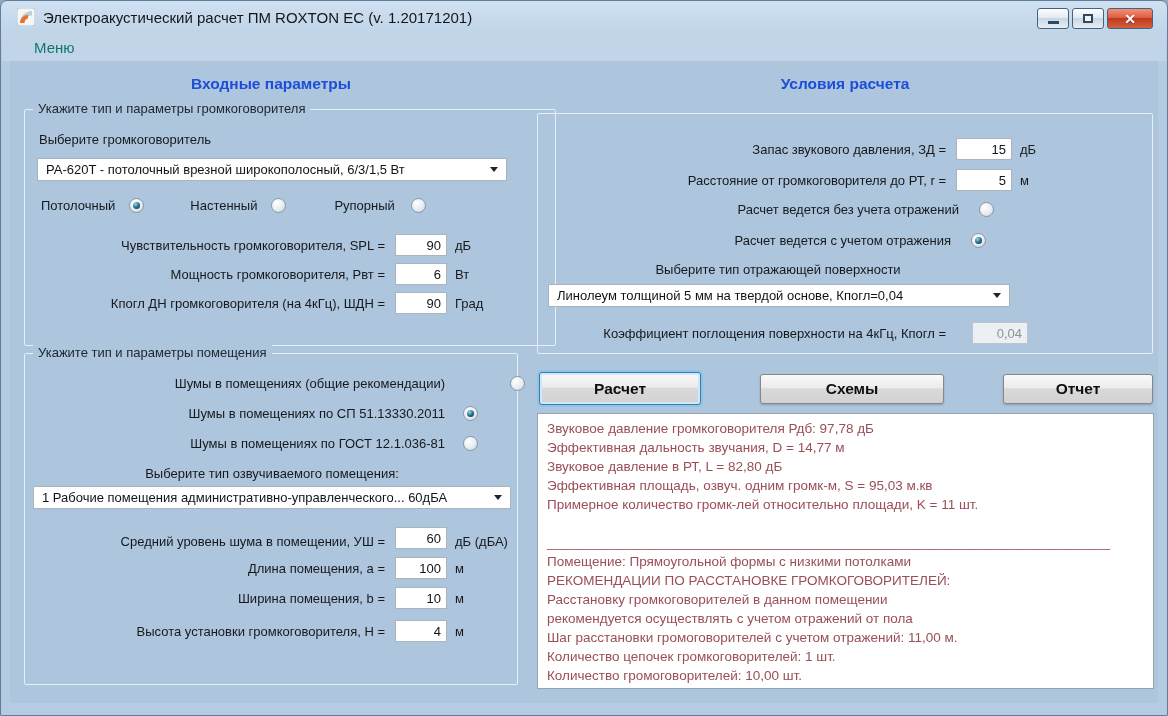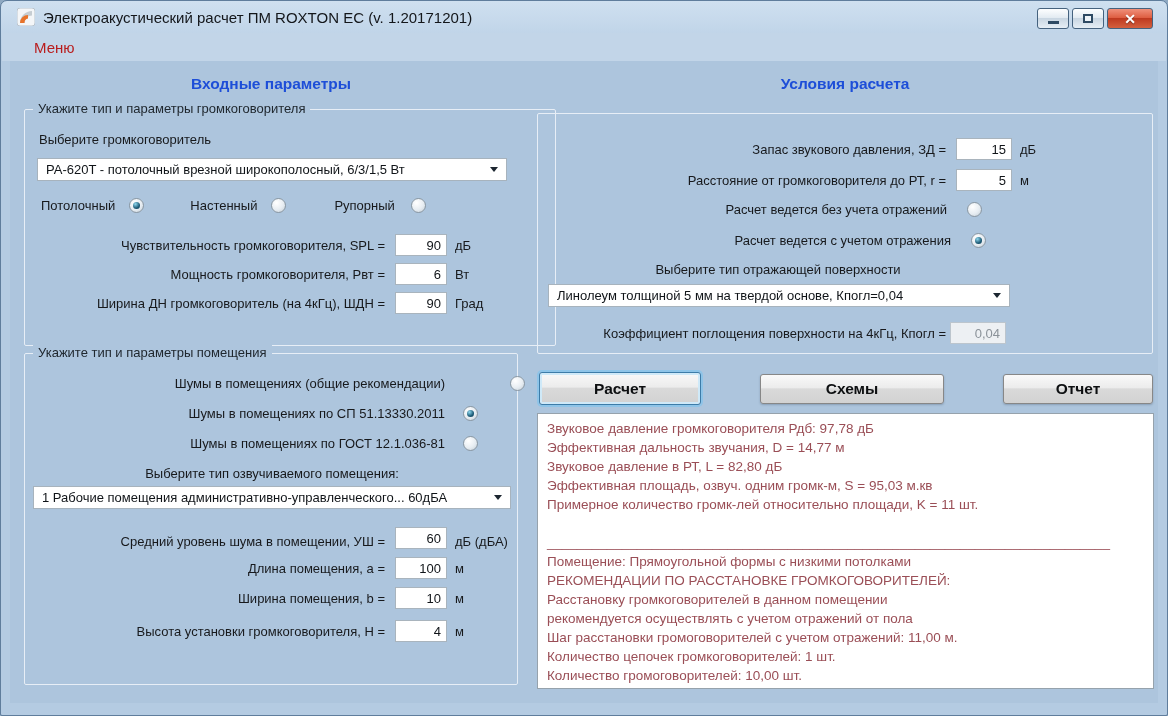--- a/index.html
+++ b/index.html
@@ -21,21 +21,21 @@
   .wc{height:21px;border:1px solid #45627e;border-radius:3px;margin-left:3px;
       display:flex;align-items:center;justify-content:center;box-sizing:border-box;}
   .wc.min,.wc.max{width:32px;background:linear-gradient(#fdfeff,#e3ebf2 45%,#c9d6e2 50%,#e6eef5);}
   .wc.close{width:46px;background:linear-gradient(#f0907a,#de5f43 45%,#c03категория,#d4603e);
       background:linear-gradient(#f0907a,#de5f43 45%,#bf3a20 50%,#d4603e);}
   .glyph-min{width:11px;height:3px;background:#2e4a63;margin-top:8px;}
   .glyph-max{width:10px;height:9px;border:2px solid #2e4a63;box-sizing:border-box;background:#eef4f9;}
   .glyph-close{color:#fff;font-weight:bold;font-size:14px;line-height:1;text-shadow:0 1px 1px rgba(0,0,0,.4);}
   .menubar{position:absolute;top:32px;left:1px;right:1px;height:28px;
     background:#c2d5e8;display:flex;align-items:center;padding-left:26px;}
-  .menu-item{font-size:15px;color:#b91c1c;padding:3px 6px;cursor:default;}
+  .menu-item{font-size:15px;color:#0f766e;padding:3px 6px;cursor:default;}
   
   .client{position:absolute;top:60px;left:9px;right:9px;height:642px;background:#adc5dd;}
   .col-header{position:absolute;font-weight:bold;font-size:15.5px;color:#1d4ed8;text-align:center;}
   .groupbox{position:absolute;border:1px solid #e7eef6;border-radius:2px;box-sizing:border-box;}
   .groupbox .legend{position:absolute;top:-9px;left:8px;background:#adc5dd;padding:0 5px;
       font-size:13px;color:#20282f;white-space:nowrap;}
   label,.lbl{font-size:13px;color:#17191c;}
   
   .combo{position:absolute;height:23px;background:#fff;border:1px solid #a7b3bd;box-sizing:border-box;
       display:flex;align-items:center;padding:0 8px;font-size:13px;color:#101418;cursor:default;}
@@ -126,21 +126,21 @@
         <span class="lbl" style="width:348px;">Чувствительность громкоговорителя, SPL =</span>
         <input class="tfield" style="width: 52px; margin-left: 10px;" value="90">
         <span class="unit">дБ</span>
       </div>
       <div class="frow" style="left:12px;top:153px;">
         <span class="lbl" style="width:348px;">Мощность громкоговорителя, Рвт =</span>
         <input class="tfield" style="width: 52px; margin-left: 10px;" value="6">
         <span class="unit">Вт</span>
       </div>
       <div class="frow" style="left:12px;top:182px;">
-        <span class="lbl" style="width:348px;">Ширина ДН громкоговоритель (на 4кГц), ШДН =</span>
+        <span class="lbl" style="width:348px;">Кпогл ДН громкоговорителя (на 4кГц), ШДН =</span>
         <input class="tfield" style="width: 52px; margin-left: 10px;" value="90">
         <span class="unit">Град</span>
       </div>
     </div>
 
     <div class="groupbox" style="left:14px;top:292px;width:494px;height:332px;">
       <span class="legend">Укажите тип и параметры помещения</span>
 
       <div class="rrow" style="left:12px;top:22px;gap:47px;">
         <span class="lbl" style="width:408px;text-align:right;">Шумы в помещениях (общие рекомендации)</span>
@@ -190,39 +190,39 @@
         <span class="lbl" style="width:398px;">Запас звукового давления, ЗД =</span>
         <input class="tfield" style="width: 56px; margin-left: 10px;" value="15">
         <span class="unit">дБ</span>
       </div>
       <div class="frow" style="left:10px;top:55px;">
         <span class="lbl" style="width:398px;">Расстояние от громкоговорителя до РТ, r =</span>
         <input class="tfield" style="width: 56px; margin-left: 10px;" value="5">
         <span class="unit">м</span>
       </div>
 
-      <div class="rrow" style="left:6px;top:88px;">
+      <div class="rrow" style="left:18px;top:88px;">
         <span class="lbl" style="width:403px;text-align:right;">Расчет ведется без учета отражений</span>
         <span class="radio" style="margin-left:20px;"></span>
       </div>
       <div class="rrow" style="left:10px;top:119px;">
         <span class="lbl" style="width:403px;text-align:right;">Расчет ведется с учетом отражения</span>
         <span class="radio checked" style="margin-left:20px;"></span>
       </div>
 
       <div class="lbl" style="position:absolute;left:10px;top:148px;width:460px;text-align:center;">Выберите тип отражающей поверхности</div>
 
       <div class="combo" style="left:10px;top:170px;width:462px;">
         <span class="combo-text">Линолеум толщиной 5 мм на твердой основе, Кпогл=0,04</span>
         <span class="arr"></span>
       </div>
 
       <div class="frow" style="left:10px;top:208px;">
         <span class="lbl" style="width:398px;">Коэффициент поглощения поверхности на 4кГц, Кпогл =</span>
-        <input class="tfield ro" style="width: 56px; margin-left: 4px;" readonly="" value="0,04">
+        <input class="tfield ro" style="width: 56px; margin-left: 26px;" readonly="" value="0,04">
       </div>
     </div>
 
     <div class="btn focused" style="left:529px;top:311px;width:162px;height:33px;">Расчет</div>
     <div class="btn" style="left:750px;top:313px;width:184px;height:30px;">Схемы</div>
     <div class="btn" style="left:993px;top:313px;width:150px;height:30px;">Отчет</div>
 
     <div class="output" style="left:527px;top:352px;width:617px;height:276px;">
       <div class="out-line">Звуковое давление громкоговорителя Рдб: 97,78 дБ</div>
       <div class="out-line">Эффективная дальность звучания, D = 14,77 м</div>

